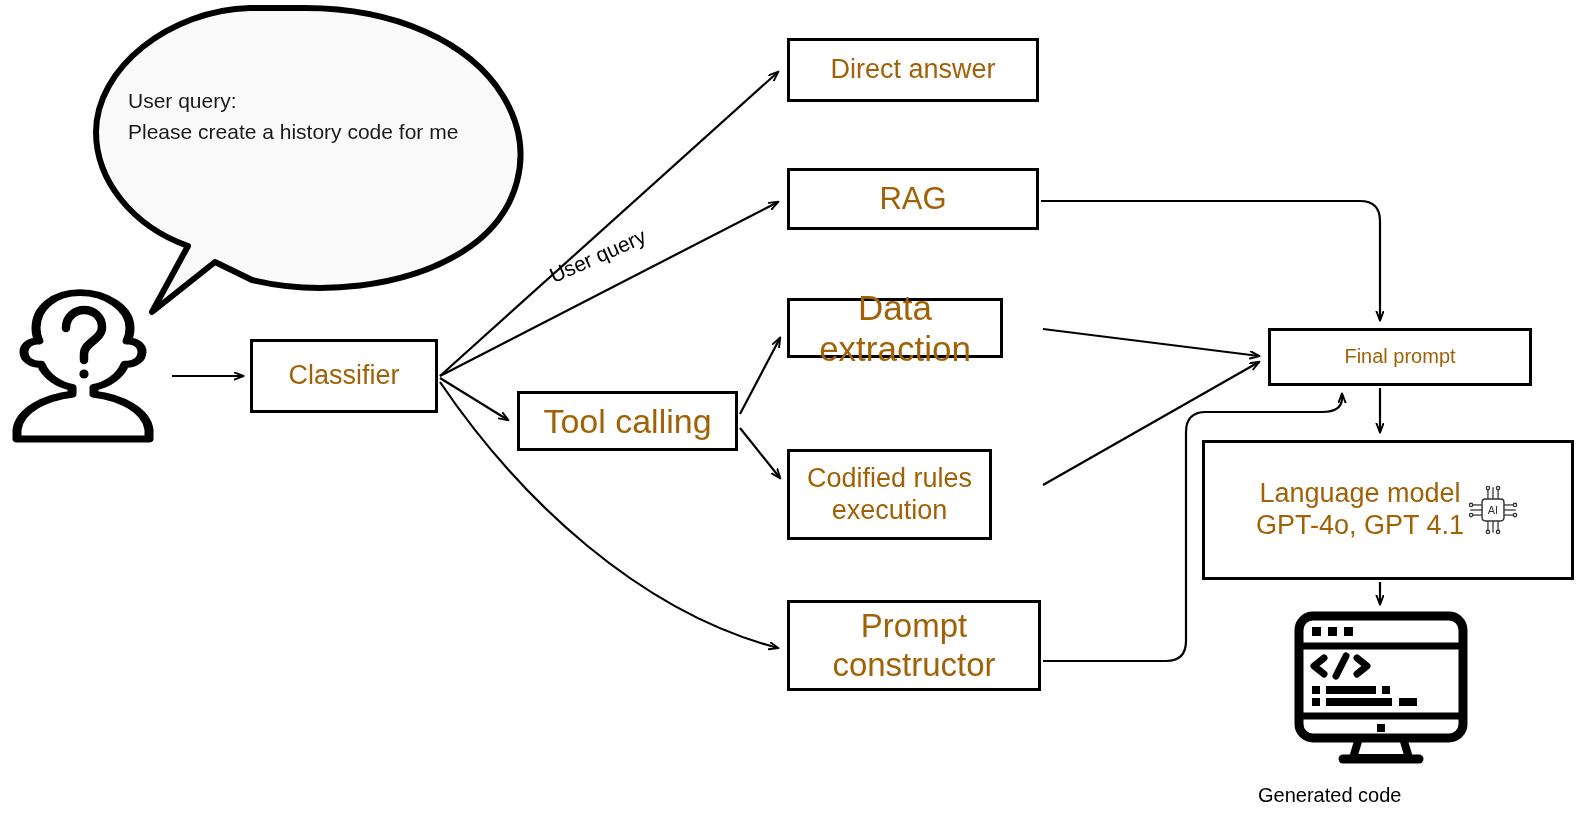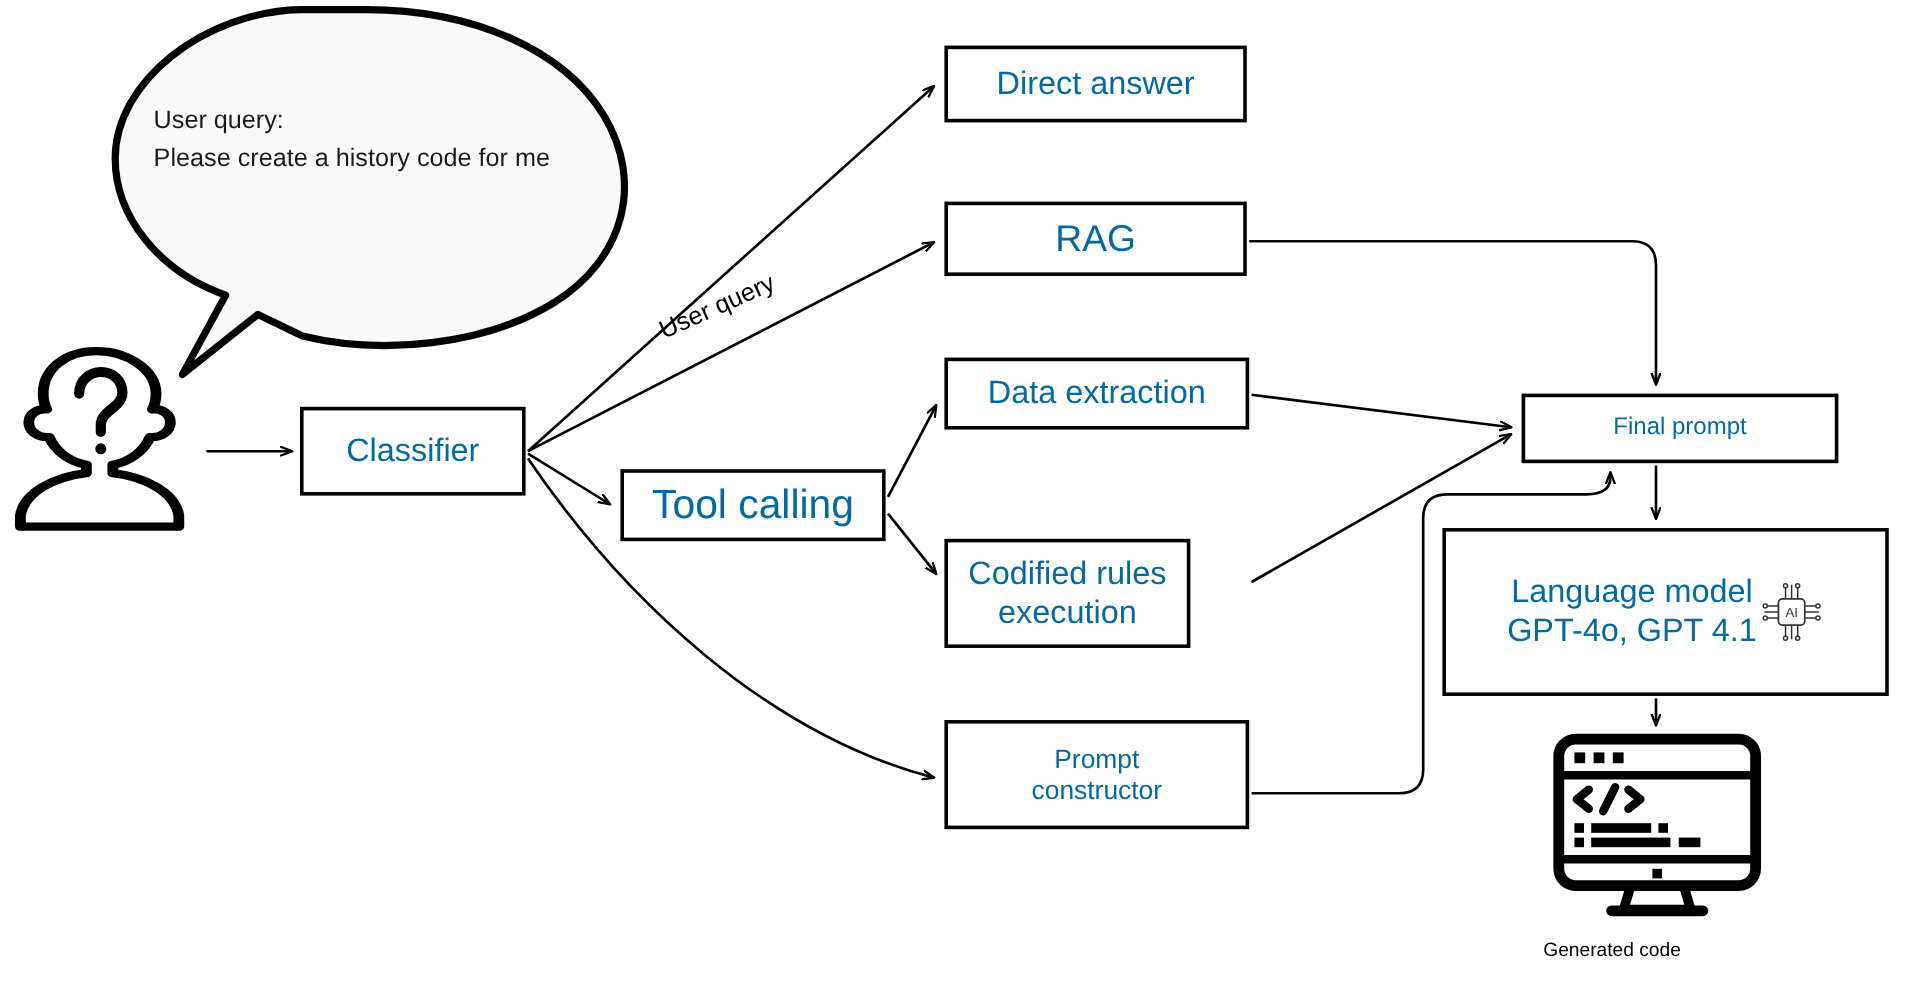--- a/index.html
+++ b/index.html
@@ -27,33 +27,33 @@
   }
   .node {
     position: absolute;
     box-sizing: border-box;
     background: #ffffff;
     border: 3px solid #000000;
     display: flex;
     align-items: center;
     justify-content: center;
     text-align: center;
-    color: #0369a1;
+    color: #a16207;
     line-height: 1.18;
     z-index: 3;
   }
   .node .lbl {
     display: block;
     white-space: pre-line;
   }
   #node-direct-answer { left: 787px;  top: 38px;  width: 252px; height: 64px;  font-size: 27px; }
   #node-rag          { left: 787px;  top: 168px; width: 252px; height: 62px;  font-size: 31px; }
-  #node-data-extraction { left: 787px; top: 298px; width: 254px; height: 60px; font-size: 27px; }
+  #node-data-extraction { left: 787px; top: 298px; width: 216px; height: 60px; font-size: 35px; }
   #node-codified-rules  { left: 787px; top: 429px; width: 205px; height: 91px; font-size: 27px; margin-top: 20px; }
-  #node-prompt-constructor { left: 787px; top: 600px; width: 254px; height: 91px; font-size: 22px; }
+  #node-prompt-constructor { left: 787px; top: 600px; width: 254px; height: 91px; font-size: 33px; }
   #node-classifier   { left: 250px;  top: 339px; width: 188px; height: 74px;  font-size: 27px; }
   #node-tool-calling { left: 517px;  top: 391px; width: 221px; height: 60px;  font-size: 34px; }
   #node-final-prompt { left: 1268px; top: 328px; width: 264px; height: 58px;  font-size: 20px; }
   #node-language-model {
     left: 1202px; top: 440px; width: 372px; height: 140px; font-size: 27px;
   }
   #node-language-model .lm-inner {
     display: flex;
     align-items: center;
     justify-content: center;
@@ -79,23 +79,23 @@
     z-index: 4;
     white-space: nowrap;
   }
   #label-user-query {
     left: 546px;
     top: 266px;
     transform: rotate(-24deg);
     transform-origin: left top;
   }
   #label-generated-code {
-    left: 1286px;
+    left: 1258px;
     top: 784px;
-    font-size: 16px;
+    font-size: 20px;
   }
   #icon-ai-chip { width: 54px; height: 54px; flex: 0 0 auto; }
 </style>
 </head>
 <body>
 
 <div id="canvas">
 
   <svg id="wire" viewBox="0 0 1588 825" xmlns="http://www.w3.org/2000/svg">
     <defs>

